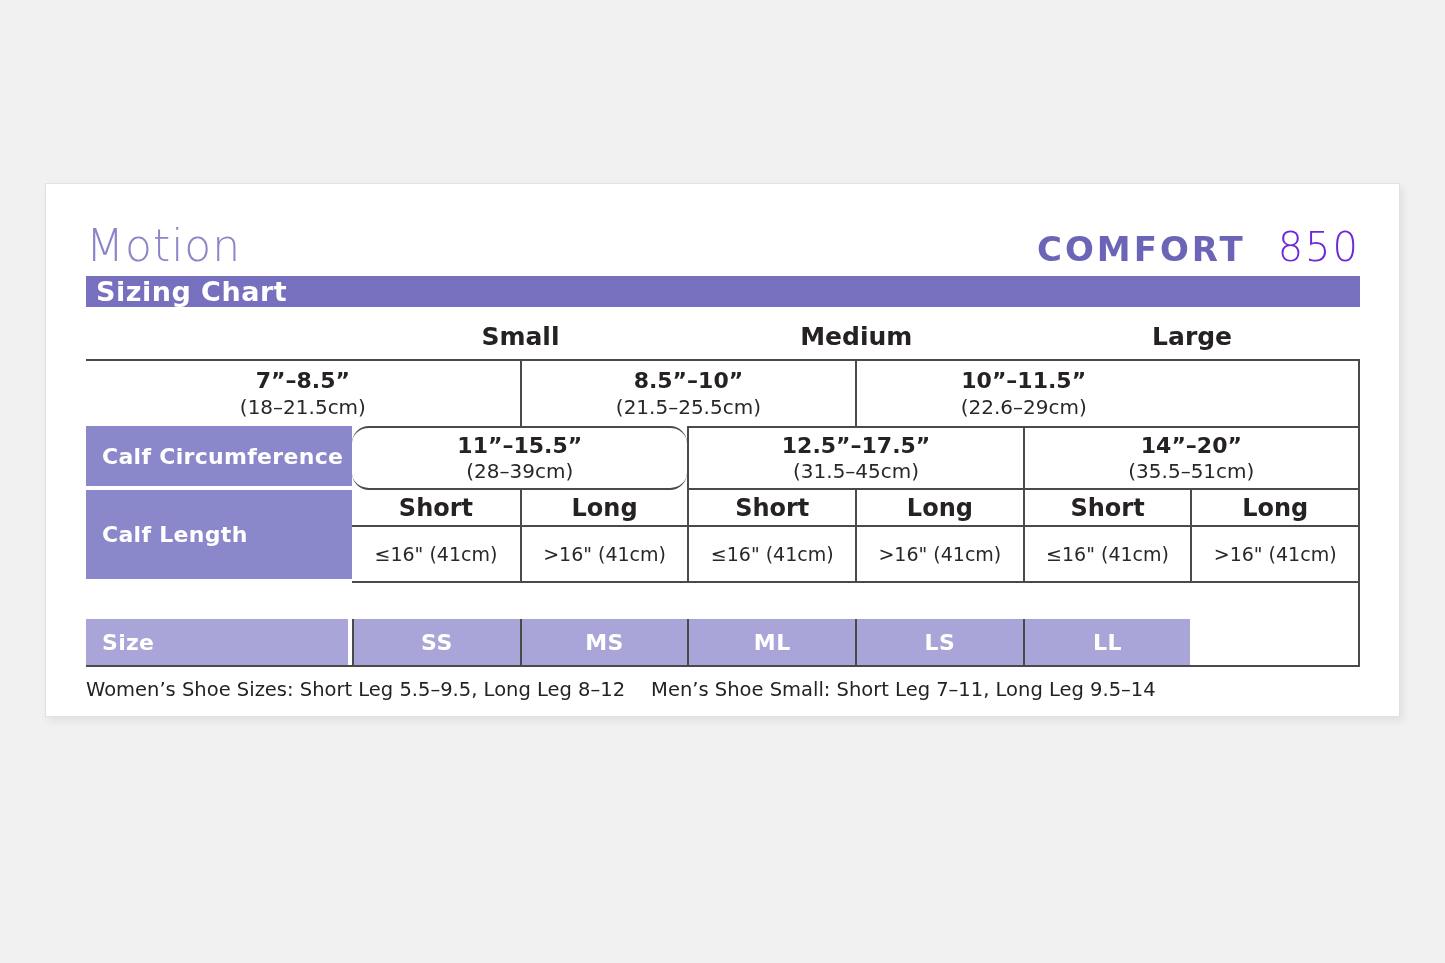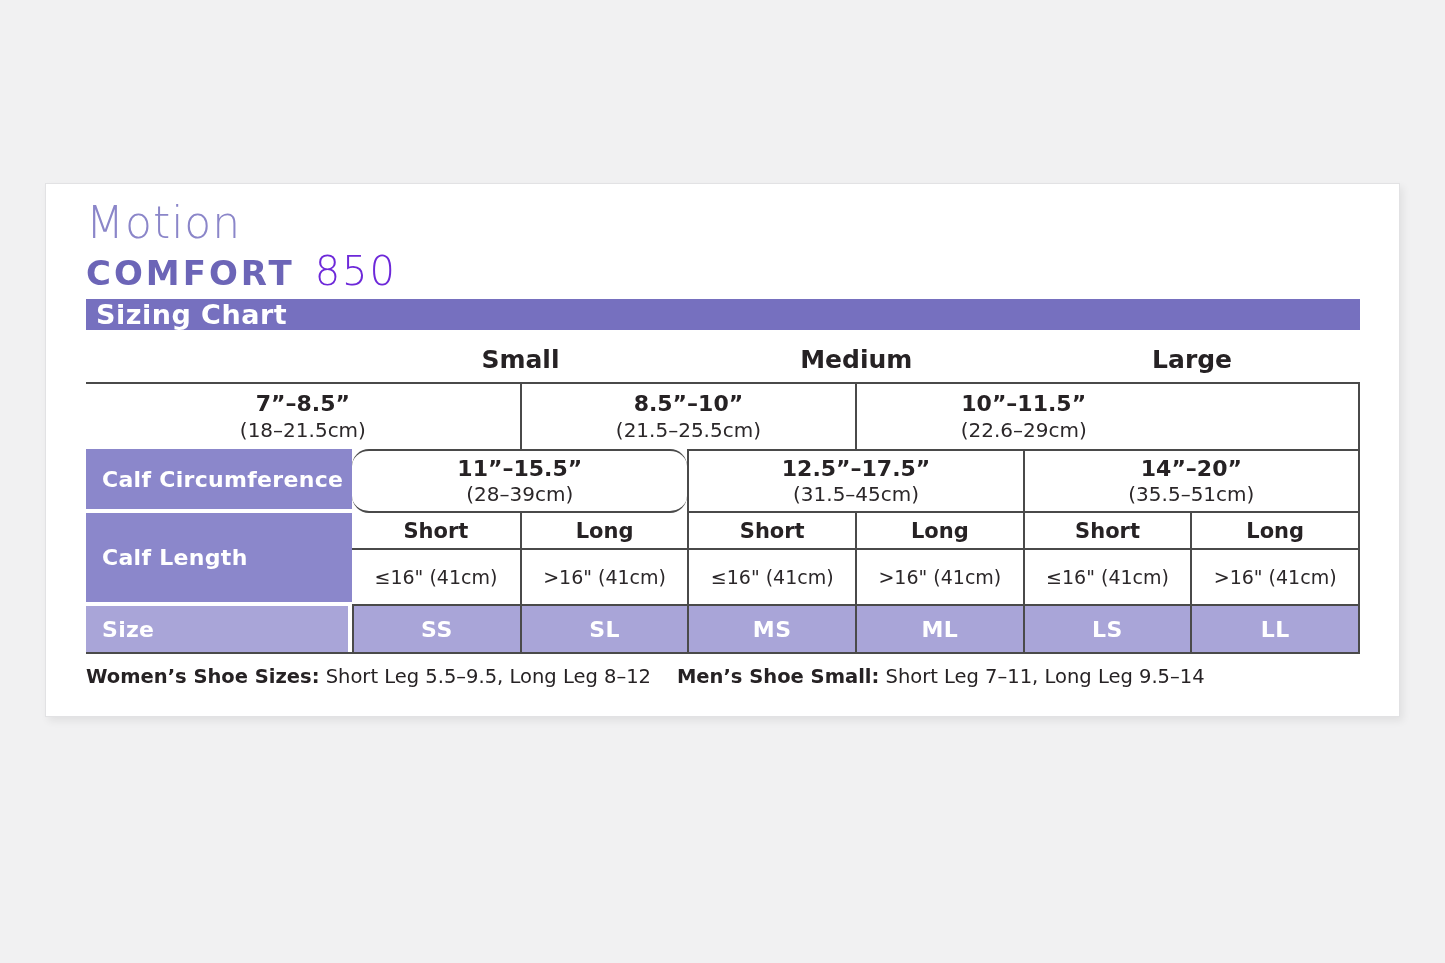--- a/index.html
+++ b/index.html
@@ -14,33 +14,32 @@
     position: absolute;
     left: 45px; top: 183px;
     width: 1355px; height: 534px;
     background: #ffffff;
     border: 1px solid #e2e2e4;
     box-shadow: 3px 4px 8px rgba(0,0,0,0.07);
     padding: 0 39px 0 40px;
   }
   
   .hdr {
-    margin-top: 13px;
+    margin-top: 36px;
     display: flex;
     justify-content: space-between;
     align-items: baseline;
-    flex-direction: column;
   }
   .product-line {
     font-size: 44px;
     font-weight: 300;
     letter-spacing: 1px;
     color: #8b86c9;
   }
-  .brandwrap { display: flex; align-items: baseline; }
+  .brandwrap { display: flex; align-items: baseline; gap: 12px; }
   .brand {
     font-size: 34px;
     font-weight: 800;
     letter-spacing: 3px;
     color: #6c65b7;
   }
   .model {
     font-size: 40px;
     font-weight: 300;
     letter-spacing: 2px;
@@ -74,21 +73,21 @@
     font-size: 25px; font-weight: 700;
   }
   .tbl {
     border-top: 2px solid #4a4a4a;
     border-right: 2px solid #4a4a4a;
     border-bottom: 2px solid #4a4a4a;
   }
   .row-ankle { height: 65px; }
   .row-calf  { height: 64px; }
   .row-cl    { grid-template-rows: 37px 56px; }
-  .row-size  { height: 46px; }
+  .row-size  { height: 46px; margin-top: 36px; }
 
   .lbl {
     background: #8b87cb;
     color: #ffffff;
     font-weight: 700;
     font-size: 22px;
     display: flex; align-items: center;
     padding-left: 16px;
     letter-spacing: 0.3px;
   }
@@ -102,21 +101,21 @@
     grid-column: span 2;
     display: flex; flex-direction: column;
     align-items: center; justify-content: center;
     line-height: 1.2;
   }
   .meas .in { font-weight: 700; font-size: 22px; }
   .meas .cm { font-weight: 400; font-size: 20px; color: #2b2729; }
 
   .subhead {
     display: flex; align-items: center; justify-content: center;
-    font-weight: 700; font-size: 21px;
+    font-weight: 700; font-size: 24px;
   }
   .subval {
     display: flex; align-items: center; justify-content: center;
     font-weight: 400; font-size: 19px; color: #2b2729;
   }
 
   .size-lbl {
     background: #a9a5d8;
     border-right: 4px solid #ffffff;
   }
@@ -129,21 +128,21 @@
     display: flex; align-items: center; justify-content: center;
   }
   
   .footnote {
     margin-top: 11px;
     display: flex;
     gap: 26px;
     font-size: 19.5px;
   }
   .foot-group { white-space: nowrap; }
-  .foot-label { font-weight: 700; }
+  .foot-label { font-weight: 400; }
   .foot-text  { font-weight: 400; }
 </style>
 </head>
 <body>
 
 <div class="card">
 
   <div class="hdr">
     <div class="product-line">Motion</div>
     <div class="brandwrap">
@@ -208,21 +207,20 @@
       <div class="subval bL bB">&gt;16" (41cm)</div>
       <div class="subval bL bB">≤16" (41cm)</div>
       <div class="subval bL bB">&gt;16" (41cm)</div>
       <div class="subval bL bB">≤16" (41cm)</div>
       <div class="subval bL bB">&gt;16" (41cm)</div>
     </div>
 
     <div class="grid row-size">
       <div class="lbl size-lbl">Size</div>
       <div class="size-cell bL">SS</div>
-      <div class="size-cell bL">SL</div>
       <div class="size-cell bL">MS</div>
       <div class="size-cell bL">ML</div>
       <div class="size-cell bL">LS</div>
       <div class="size-cell bL">LL</div>
     </div>
 
   </div>
 
   <div class="footnote">
     <div class="foot-group">

